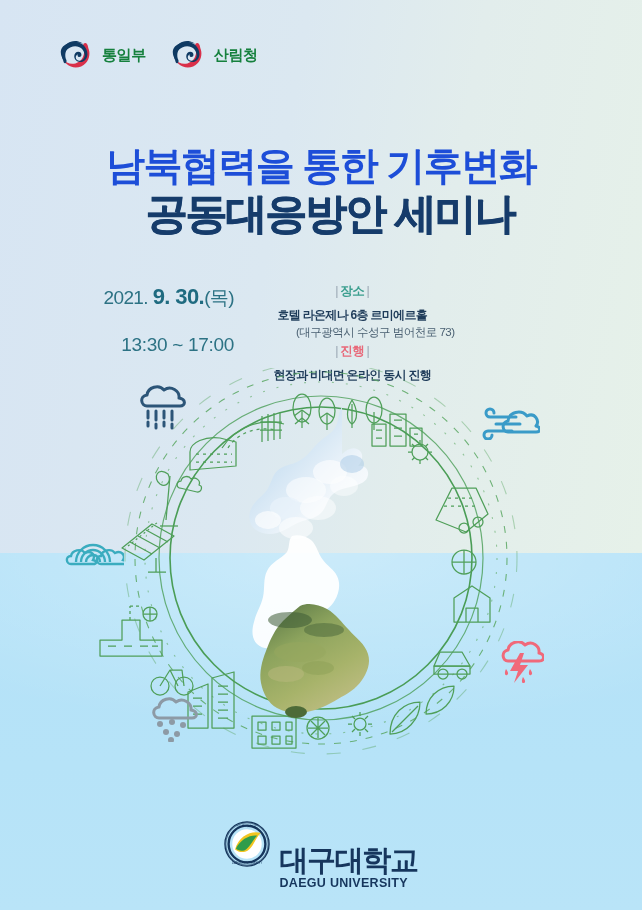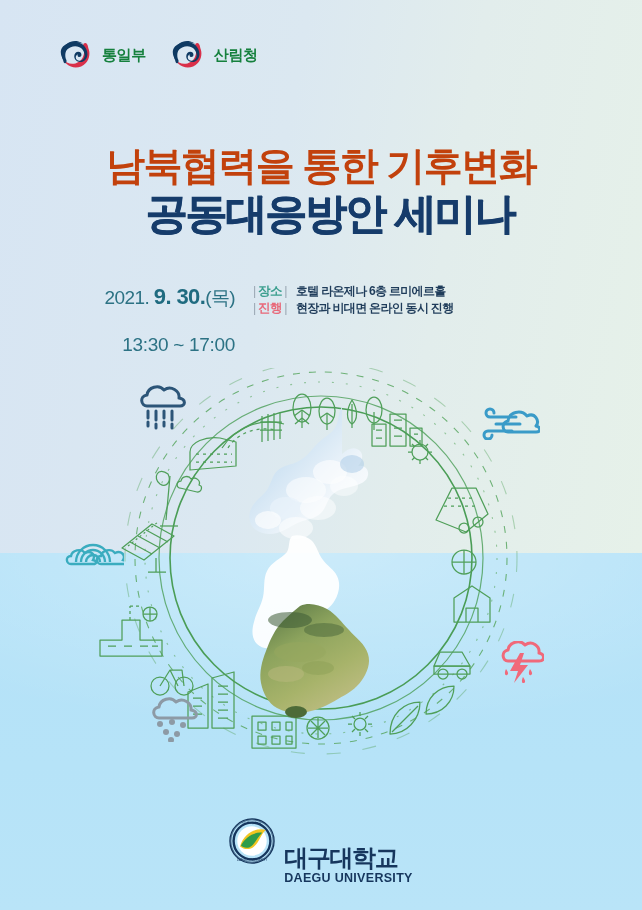--- a/index.html
+++ b/index.html
@@ -39,42 +39,42 @@
     font-size: 15px; font-weight: bold; color: #15803d;
     letter-spacing: -.4px; white-space: nowrap;
   }
   
   .title-block {
     position: absolute; left: 0; top: 144px; width: 642px;
     text-align: center; color: #1b4a7e;
   }
   .title-line1 {
     font-size: 39px; font-weight: bold; letter-spacing: -1.6px;
-    line-height: 1.12; color: #c2410c;
+    line-height: 1.12; color: #1d4ed8;
   }
   .title-line2 {
     font-size: 42px; font-weight: bold; letter-spacing: -2.1px;
     line-height: 1.16; color: #163c6b; margin-top: 2px; padding-left: 18px;
     -webkit-text-stroke: .7px #163c6b;
   }
   
   .info {
     position: absolute; left: 0; top: 283px; width: 558px;
     display: flex; justify-content: center; align-items: flex-start; gap: 16px;
   }
   .info-left { text-align: right; padding-top: 1px; }
   .date-line {
     font-size: 19px; color: #2c7284; letter-spacing: -.6px; white-space: nowrap;
   }
   .date-line .strong { font-size: 22px; font-weight: bold; color: #1f6b80; }
   .time-line {
     font-size: 19px; color: #2c7284; letter-spacing: -.3px; margin-top: 23px;
   }
   .info-right { padding-top: 0px; }
-  .info-row { display: flex; align-items: center; gap: 7px; white-space: nowrap; }
+  .info-row { display: flex; align-items: center; gap: 7px; white-space: nowrap; flex-direction: column; }
   .tag { font-size: 12.5px; font-weight: bold; letter-spacing: -.4px; }
   .tag.place { color: #3c9f8f; }
   .tag.mode  { color: #e8697a; }
   .tag .bar { color: #9aa7b3; font-weight: normal; padding: 0 2px; }
   .info-val {
     font-size: 12px; font-weight: bold; color: #1f3c5a; letter-spacing: -.7px;
   }
   .info-sub {
     font-size: 11.5px; color: #4a6072; letter-spacing: -.5px;
     margin: 1px 0 3px 0; padding-left: 46px;
@@ -92,21 +92,21 @@
   #wicon-thunder{ left: 496px; top: 641px; }
   #wicon-snow   { left: 146px; top: 696px; }
   
   .uni {
     position: absolute; left: 0; top: 798px; width: 642px;
     display: flex; justify-content: center; align-items: center; gap: 9px;
   }
   .uni-seal { width: 46px; height: 46px; display: block; }
   .uni-text { line-height: 1; }
   .uni-ko {
-    font-size: 24px; font-weight: bold; color: #16365d;
+    font-size: 29px; font-weight: bold; color: #16365d;
     letter-spacing: -1.4px; display: block; margin-top: 48px;
   }
   .uni-en {
     font-size: 12.5px; font-weight: bold; color: #16365d;
     letter-spacing: .3px; display: block; margin-top: 2px;
   }
 </style>
 </head>
 <body>
 
@@ -151,20 +151,21 @@
         <span class="strong">9. 30.</span><span>(목)</span>
       </div>
       <div class="time-line">13:30 ~ 17:00</div>
     </div>
 
     <div class="info-right">
       <div class="info-row">
         <span class="tag place"><span class="bar">|</span><span>장소</span><span class="bar">|</span></span>
         <span class="info-val">호텔 라온제나 6층 르미에르홀</span>
       </div>
+      <div class="info-sub">(대구광역시 수성구 범어천로 73)</div>
       <div class="info-row">
         <span class="tag mode"><span class="bar">|</span><span>진행</span><span class="bar">|</span></span>
         <span class="info-val">현장과 비대면 온라인 동시 진행</span>
       </div>
     </div>
 
   </div>
 
   <div class="illustration">
     <svg width="642" height="400" viewBox="0 0 642 400">

